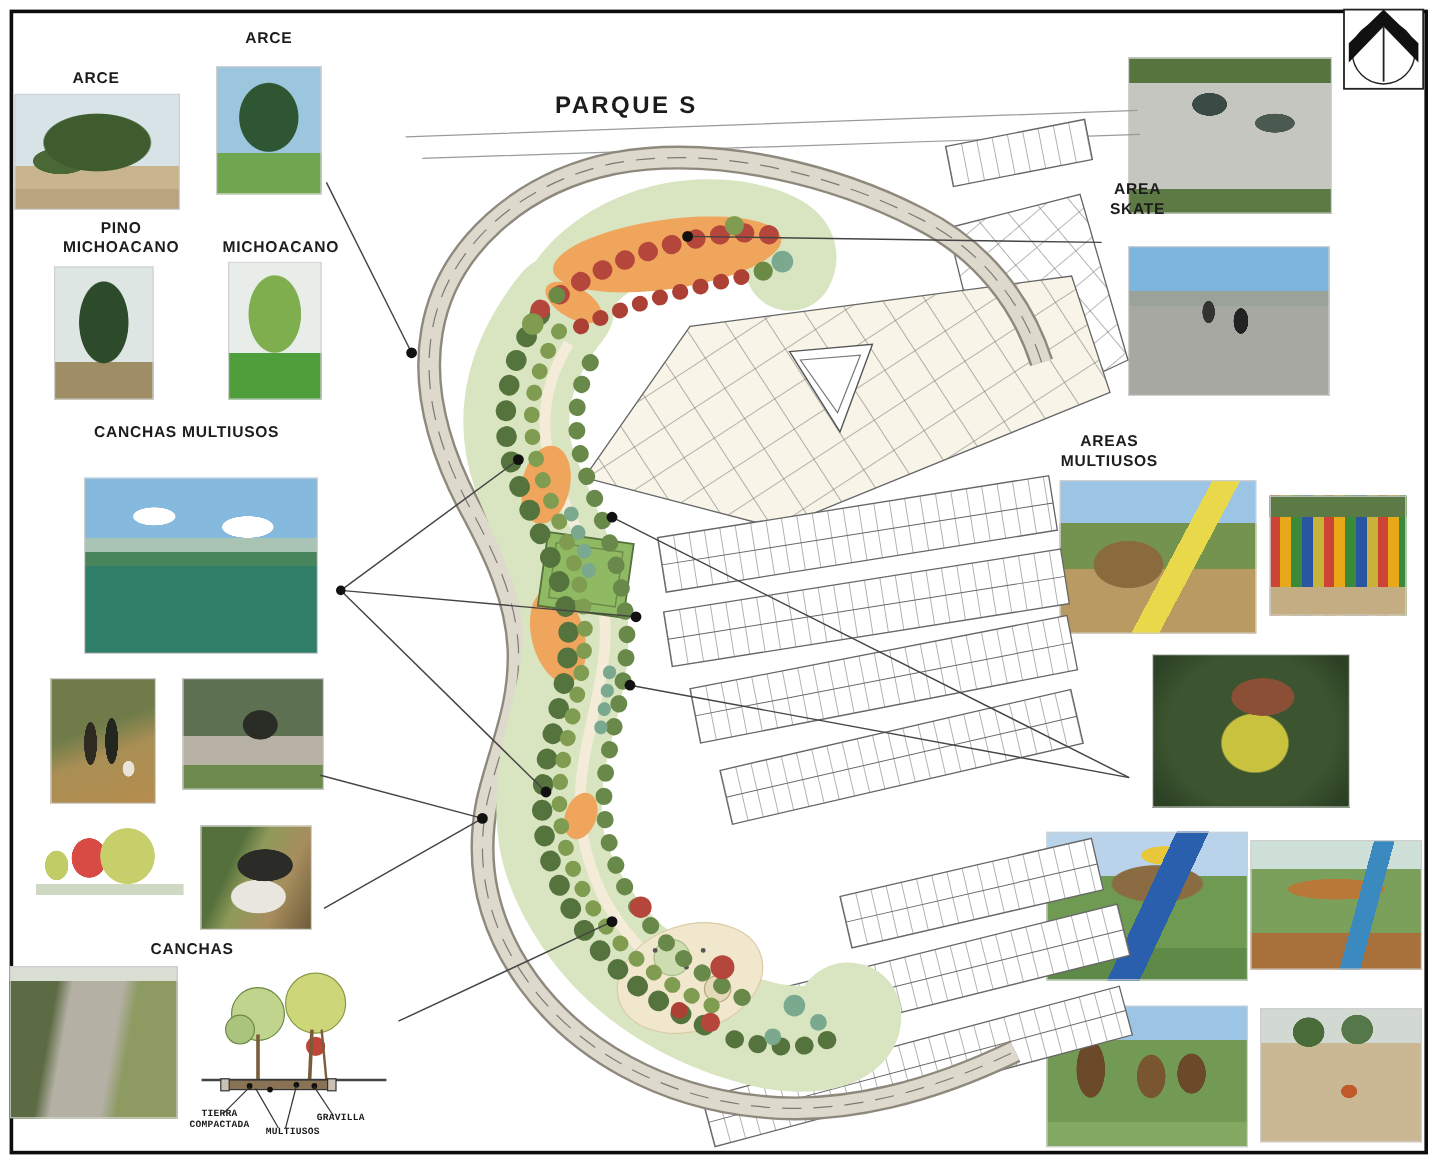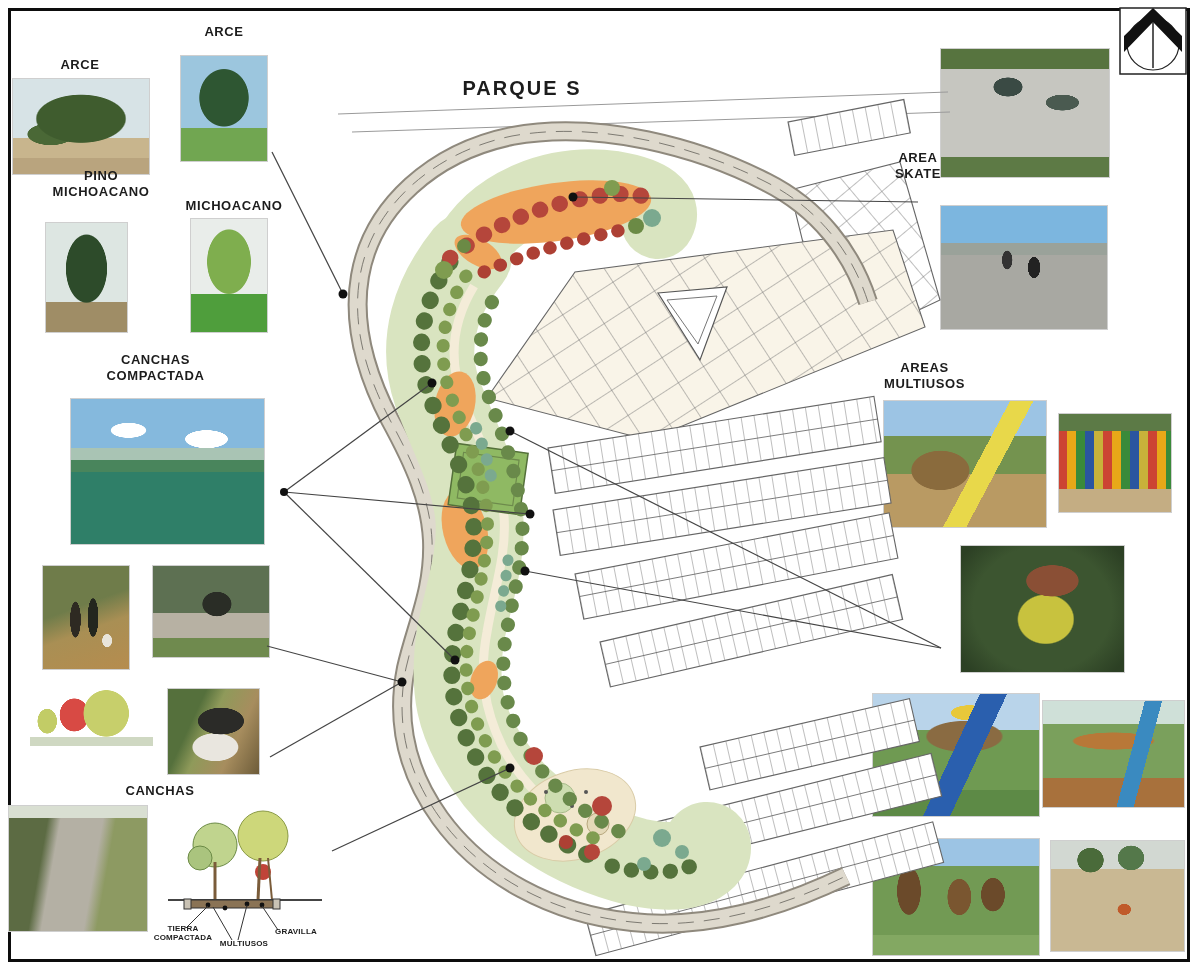--- a/index.html
+++ b/index.html
@@ -2,21 +2,21 @@
 <html><head>
 <meta charset="utf-8">
 <style>
   html,body{margin:0;padding:0;background:#ffffff;}
   #board{position:relative;width:1200px;height:974px;background:#fff;overflow:hidden;
          font-family:"Liberation Sans",sans-serif;}
   #frame{position:absolute;left:8px;top:8px;width:1176px;height:948px;border:3px solid #0d0d0d;}
   .lbl{position:absolute;font-weight:bold;color:#1c1c1c;font-size:13px;line-height:1.22;
        text-align:center;letter-spacing:.6px;z-index:3;}
   .lbl-sm{position:absolute;font-weight:bold;color:#1c1c1c;font-size:8px;line-height:1.15;
-       text-align:center;letter-spacing:.2px;z-index:3;}
+       text-align:center;letter-spacing:.2px;z-index:3;font-family:Liberation Mono, monospace;}
   .title{font-size:20px;letter-spacing:2px;}
   .photo{position:absolute;z-index:1;box-shadow:0 0 0 1px #cfcfcf inset;}
   .noframe{box-shadow:none;}
   #plan-svg{position:absolute;left:0;top:0;z-index:2;pointer-events:none;}
 
   .ph-roble{background:radial-gradient(55% 42% at 50% 42%,#3f5c2e 58%,rgba(0,0,0,0) 60%),
     radial-gradient(30% 20% at 28% 58%,#4a6836 55%,rgba(0,0,0,0) 57%),
     linear-gradient(#d7e3e6 0 62%,#c8b58d 62% 82%,#b9a47e 82%);}
   .ph-arce{background:radial-gradient(46% 44% at 50% 40%,#2e5632 60%,rgba(0,0,0,0) 62%),
     linear-gradient(#9cc6de 0 68%,#71a651 68%);}
@@ -288,22 +288,22 @@
       <rect x="1120" y="8" width="66" height="66" fill="#fff" stroke="#222" stroke-width="1.5"></rect>
       <circle cx="1153" cy="44" r="26" fill="none" stroke="#222" stroke-width="1.2"></circle>
       <path d="M1124 52 L1153 22 L1182 52 L1182 36 L1153 8 L1124 36 Z" fill="#111"></path>
       <line x1="1153" y1="22" x2="1153" y2="68" stroke="#222" stroke-width="1.5"></line>
     </g>
   </svg>
 
   <div class="lbl title" style="left:452px;top:76px;width:140px">PARQUE S</div>
   <div class="lbl" style="left:10px;top:57px;width:140px">ARCE</div>
   <div class="lbl" style="left:176px;top:24px;width:96px">ARCE</div>
-  <div class="lbl" style="left:36px;top:168px;width:130px">PINO MICHOACANO</div>
+  <div class="lbl" style="left:36px;top:182px;width:130px">PINO MICHOACANO</div>
   <div class="lbl" style="left:182px;top:198px;width:104px">MICHOACANO</div>
-  <div class="lbl" style="left:78px;top:352px;width:155px">CANCHAS COMPACTADA</div>
+  <div class="lbl" style="left:78px;top:352px;width:155px">CANCHAS MULTIUSOS</div>
   <div class="lbl" style="left:95px;top:783px;width:130px">CANCHAS</div>
-  <div class="lbl" style="left:878px;top:150px;width:80px">AREA SKATE</div>
+  <div class="lbl" style="left:908px;top:150px;width:80px">AREA SKATE</div>
   <div class="lbl" style="left:872px;top:360px;width:105px">AREAS MULTIUSOS</div>
   <div class="lbl-sm" style="left:146px;top:924px;width:74px">TIERRA COMPACTADA</div>
   <div class="lbl-sm" style="left:212px;top:939px;width:64px">MULTIUSOS</div>
-  <div class="lbl-sm" style="left:268px;top:927px;width:56px">GRAVILLA</div>
+  <div class="lbl-sm" style="left:256px;top:927px;width:56px">GRAVILLA</div>
 </div>
 
 </body></html>

